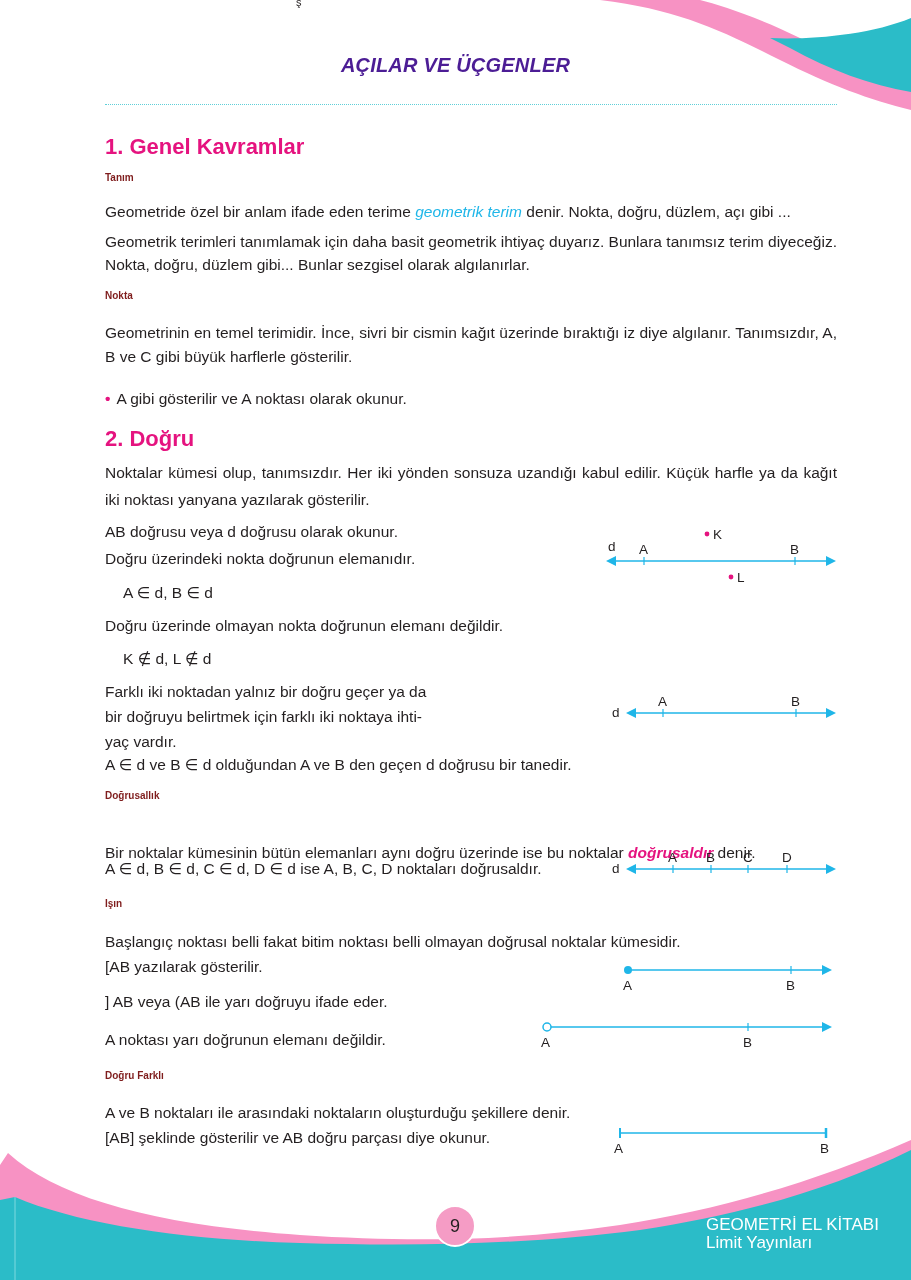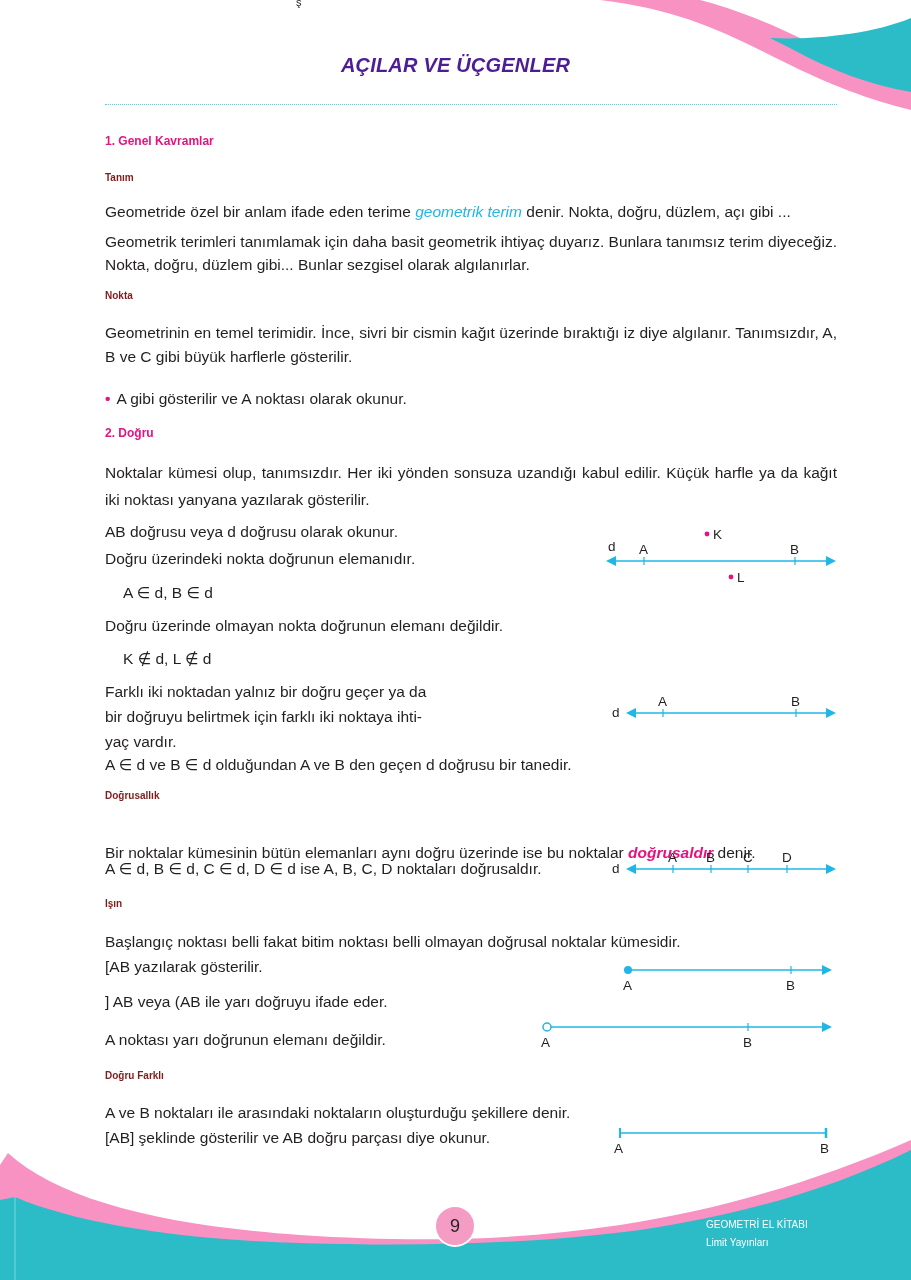--- a/index.html
+++ b/index.html
@@ -14,30 +14,30 @@
     position: absolute; left: 0; width: 911px; top: 54px; text-align: center;
     font-size: 20px; font-weight: bold; font-style: italic; color: #4c1d95;
     letter-spacing: 0.2px;
   }
   .title-rule {
     position: absolute; left: 105px; top: 104px; width: 732px; height: 0;
     border-top: 1.5px dotted #5fcfd8;
   }
   .top-mark { position: absolute; left: 296px; top: -4px; font-size: 11px; color: #231f20; }
   .blk { position: absolute; left: 105px; font-size: 15.5px; line-height: 23px; white-space: nowrap; }
-  .h1 { position: absolute; left: 105px; font-size: 12px; font-weight: bold; color: #e5137f; }
+  .h1 { position: absolute; left: 105px; font-size: 22px; font-weight: bold; color: #e5137f; }
   .h2 { position: absolute; left: 105px; font-size: 10px; font-weight: bold; color: #7f1d1d; }
   .just { white-space: normal; width: 732px; text-align: justify; text-align-last: left; }
   .term-blue { color: #1fb6e8; font-weight: normal; font-style: italic; }
   .term-pink { color: #e5137f; font-weight: bold; font-style: italic; }
   .bullet-dot { color: #e5137f; font-weight: bold; margin-right: 6px; }
   .indent { padding-left: 18px; }
   .fig { position: absolute; }
   .fig svg text { font-family: "Liberation Sans", sans-serif; font-size: 13.5px; fill: #231f20; }
-  .footer-title { position: absolute; left: 706px; top: 1216px; color: #ffffff; font-size: 10px; line-height: 18px; }
+  .footer-title { position: absolute; left: 706px; top: 1216px; color: #ffffff; font-size: 17px; line-height: 18px; }
   .page-num {
     position: absolute; left: 434px; top: 1205px; width: 42px; height: 42px; border-radius: 50%;
     background: #f59cc5; border: 2px solid #ffffff; box-sizing: border-box;
     color: #231f20; font-size: 18px; text-align: center; line-height: 38px;
   }
 </style>
 </head>
 <body>
 
 <svg class="deco" width="911" height="1280" viewBox="0 0 911 1280">

